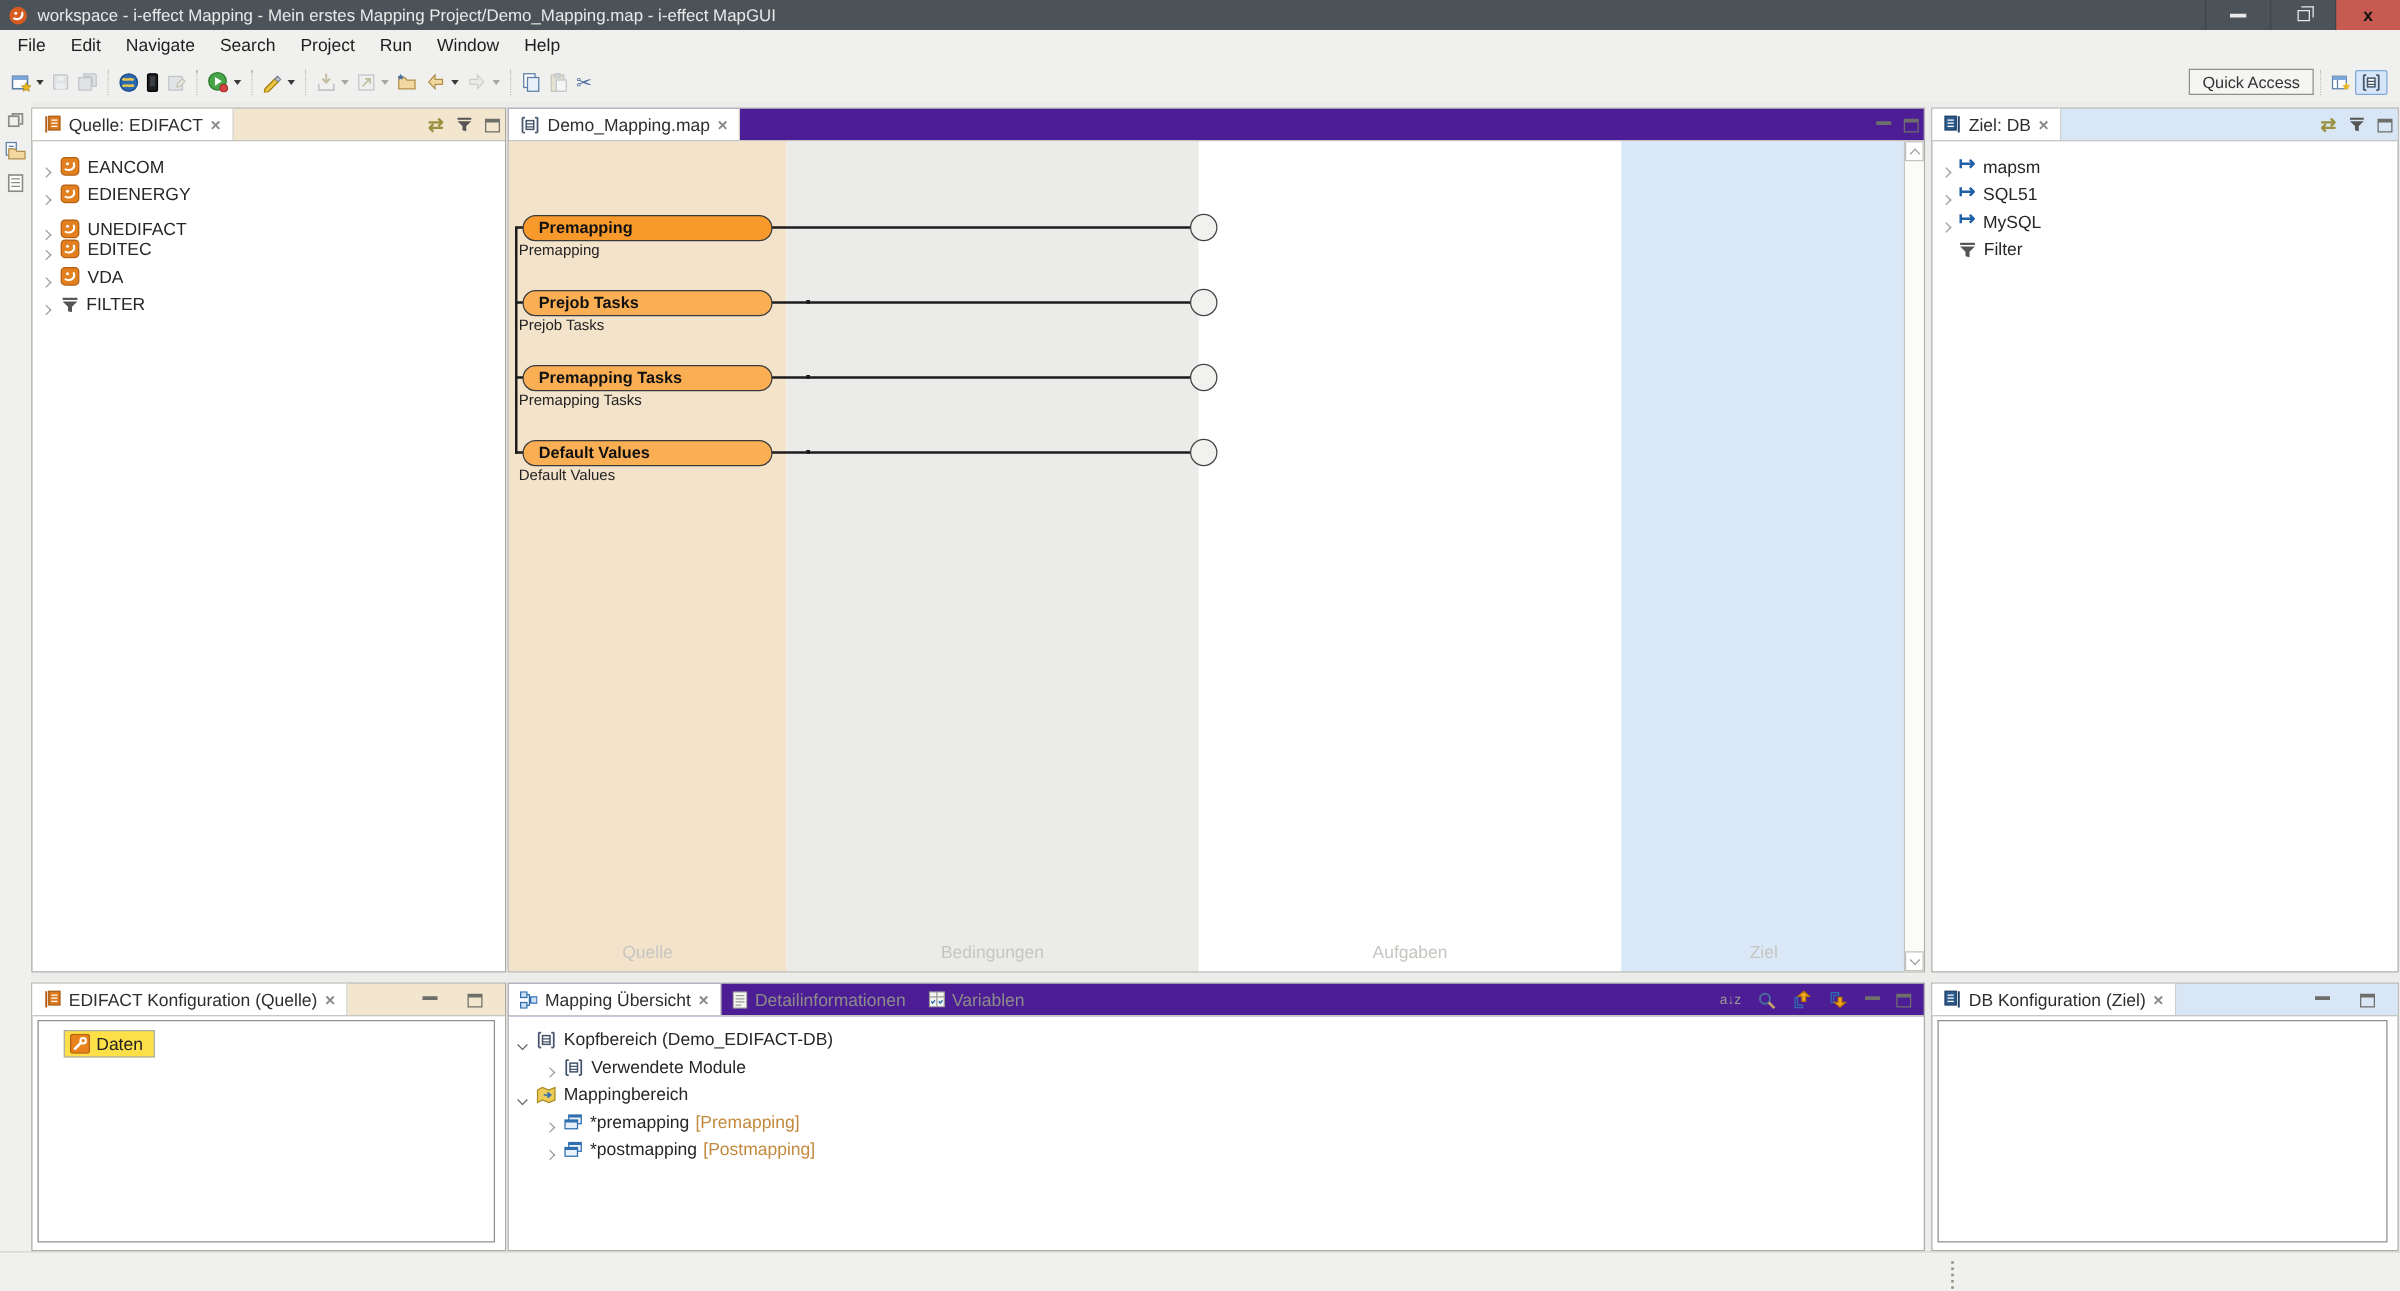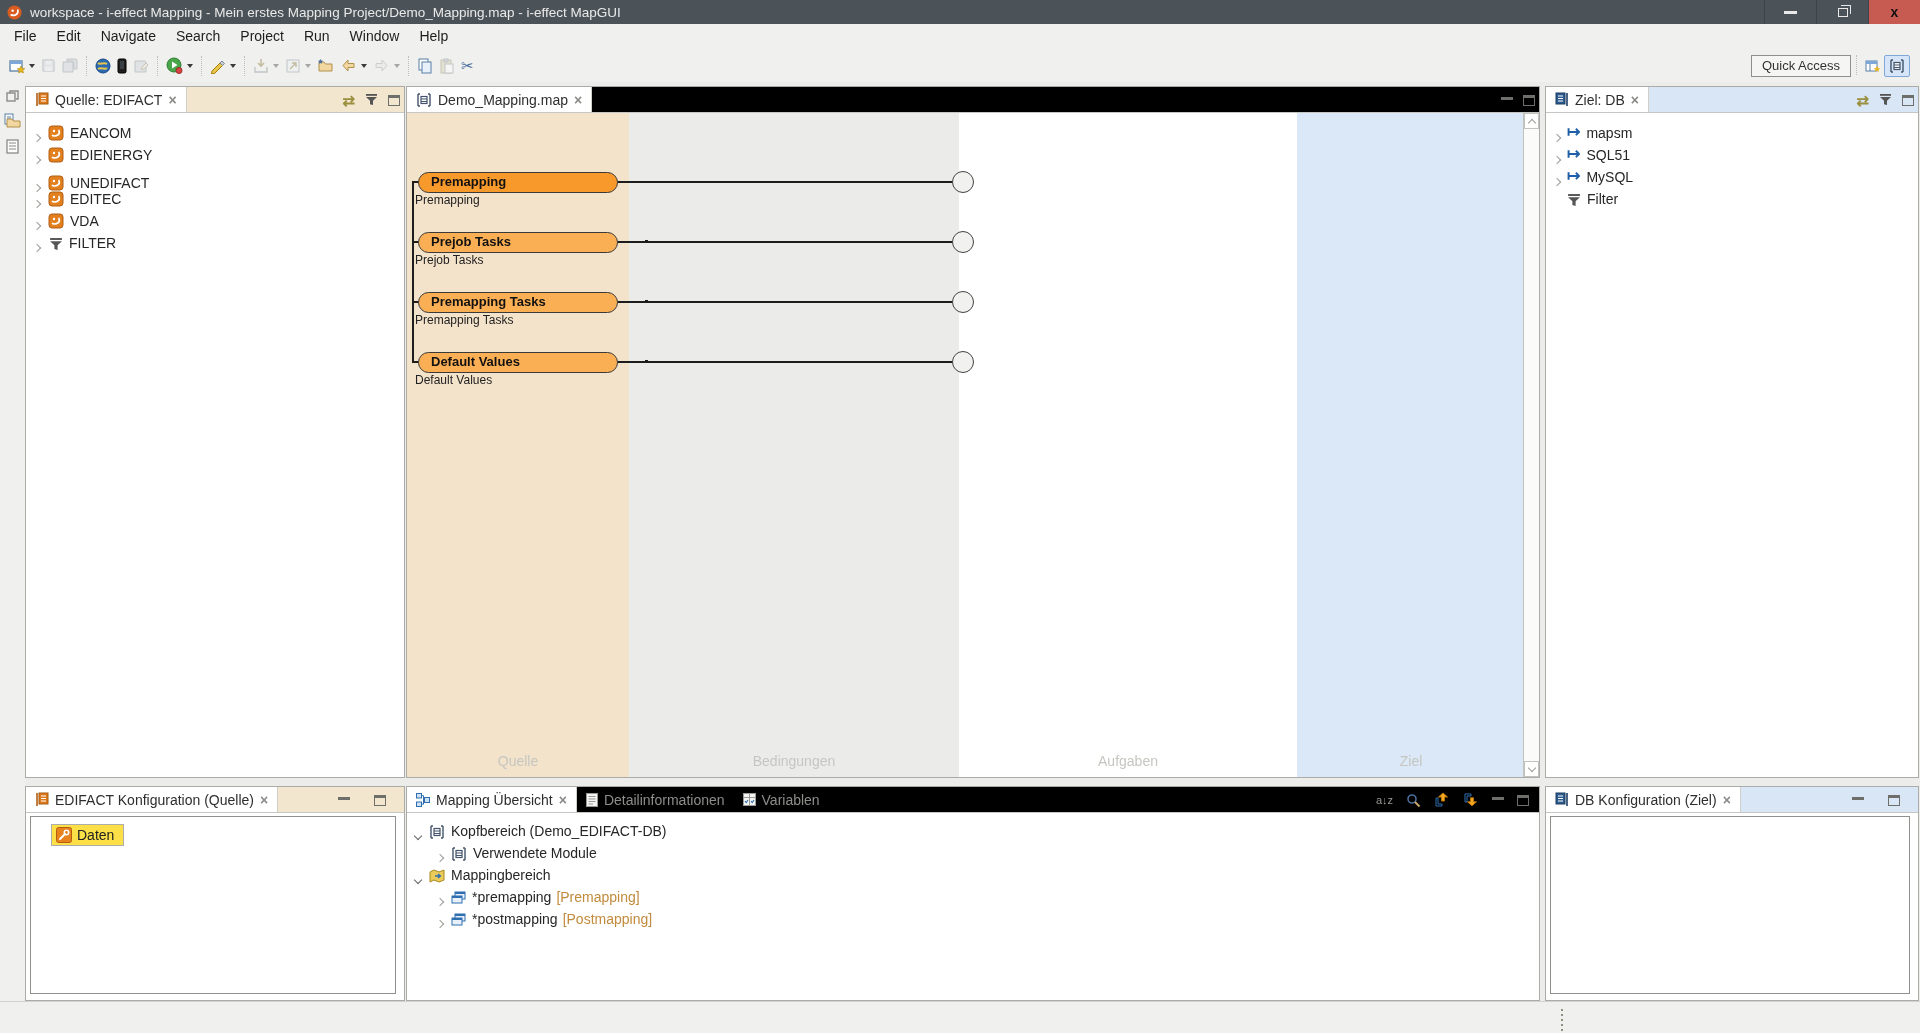--- a/index.html
+++ b/index.html
@@ -19,30 +19,30 @@
   .xglyph { color:#111; font-size:14px; font-weight:bold; line-height:1; }
 
   
   .menubar { position:absolute; left:0; top:24px; width:1920px; height:25px; background:#F0F0EE; display:flex; align-items:center; padding-left:4px; }
   .menu-item { padding:0 10px; font-size:14px; color:#1d1d1d; height:25px; line-height:25px; }
   .toolbar { position:absolute; left:0; top:49px; width:1920px; height:33px; background:#F0F0EE; display:flex; align-items:center; padding-left:6px; }
   .tbtn { display:flex; align-items:center; gap:3px; padding:3px 3px; border-radius:2px; }
   .tsep { width:1px; height:20px; border-left:1px dotted #BDBDB9; margin:0 5px; }
   .ddc { width:0; height:0; border-left:3.5px solid transparent; border-right:3.5px solid transparent; border-top:4px solid #3a3a3a; margin-left:1px; }
   .dim { opacity:.4; }
-  .qa-zone { margin-left:auto; display:flex; margin-right:10px; gap:0; }
+  .qa-zone { margin-left:auto; display:flex; align-items:center; margin-right:10px; gap:0; }
   .qa-btn { border:1px solid #8F8F8C; background:#F5F5F3; font-size:13px; color:#333; padding:2px 10px; }
   .persp-active { display:flex; align-items:center; padding:2px 4px; background:#D6E5F8; border:1px solid #7FA8D8; border-radius:2px; }
 
   
   .view { position:absolute; border:1px solid #ABABA8; background:#FFFFFF; }
   .tabstrip { position:relative; height:26px; display:flex; align-items:stretch; border-bottom:1px solid #C6C6C2; }
   .strip-cream { background:#F3E6CF; }
   .strip-blue  { background:#D8E6F5; }
-  .strip-gray  { background:#000000; }
+  .strip-gray  { background:#4c1d95; }
   .tab { display:flex; align-items:center; gap:6px; padding:0 9px; font-size:14px; color:#2e2e2e; white-space:nowrap; }
   .tab.active { background:#FFFFFF; border-right:1px solid #CFCFC9; }
   .tab.inactive { color:#8D8D8A; }
   .tab .close { color:#8A8A88; font-size:14px; font-weight:bold; line-height:1; }
   .viewtools { position:absolute; right:4px; top:0; height:26px; display:flex; align-items:center; gap:10px; }
   .sync { color:#9A8F3F; font-weight:bold; font-size:15px; line-height:1; }
   .maxglyph { width:12px; height:11px; border:1.5px solid #6E6E6B; border-top:3.5px solid #6E6E6B; }
   .minglyph { width:12px; height:4px; border-bottom:3px solid #6E6E6B; margin-top:-5px; }
 
   

